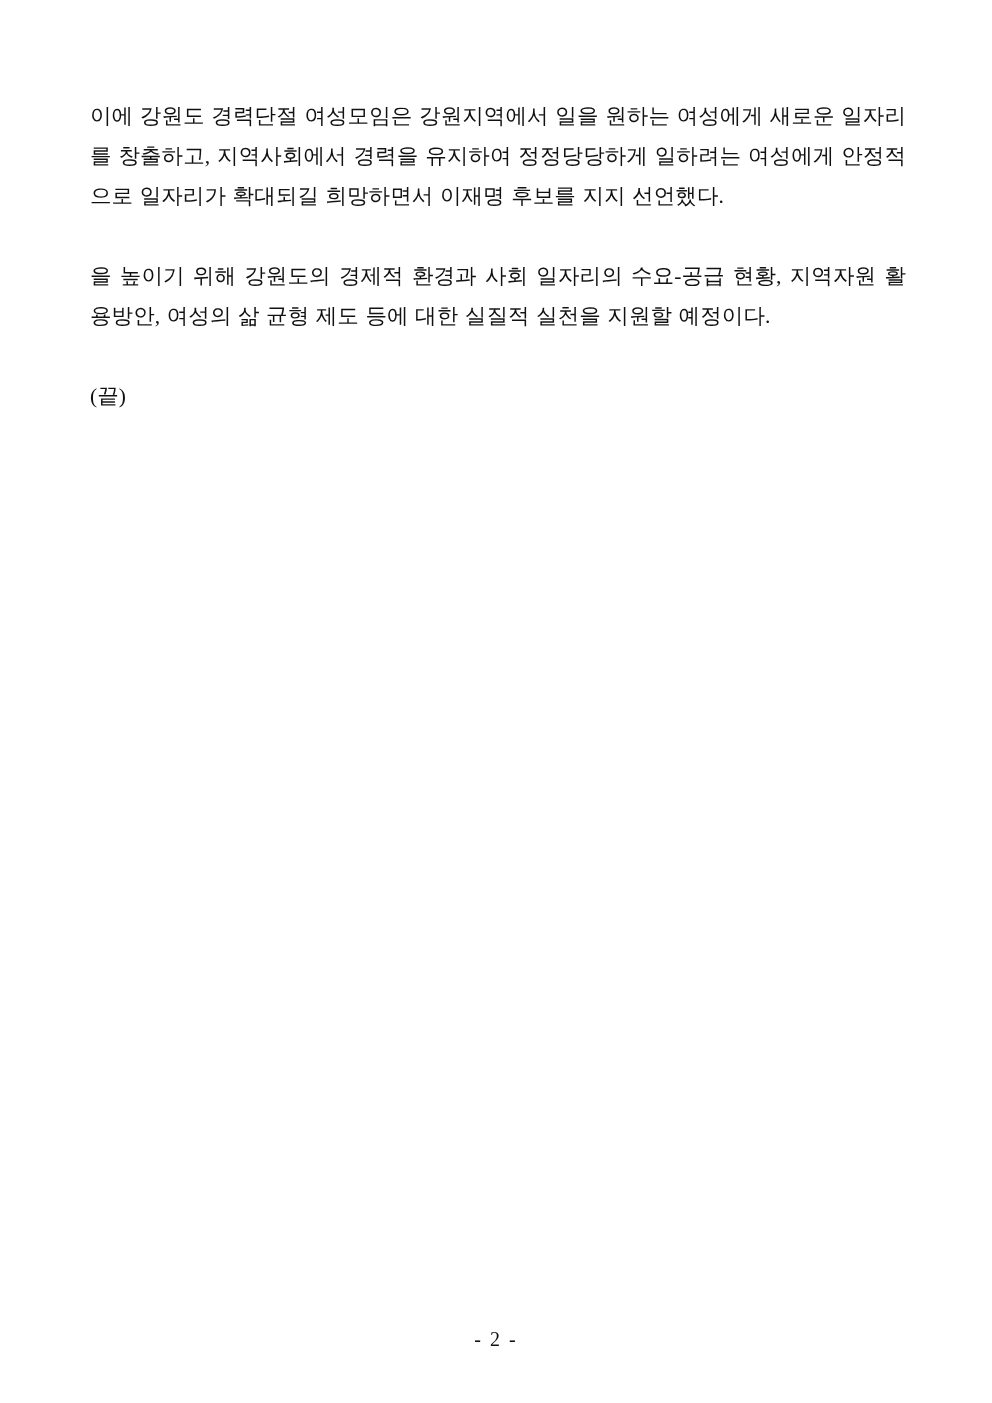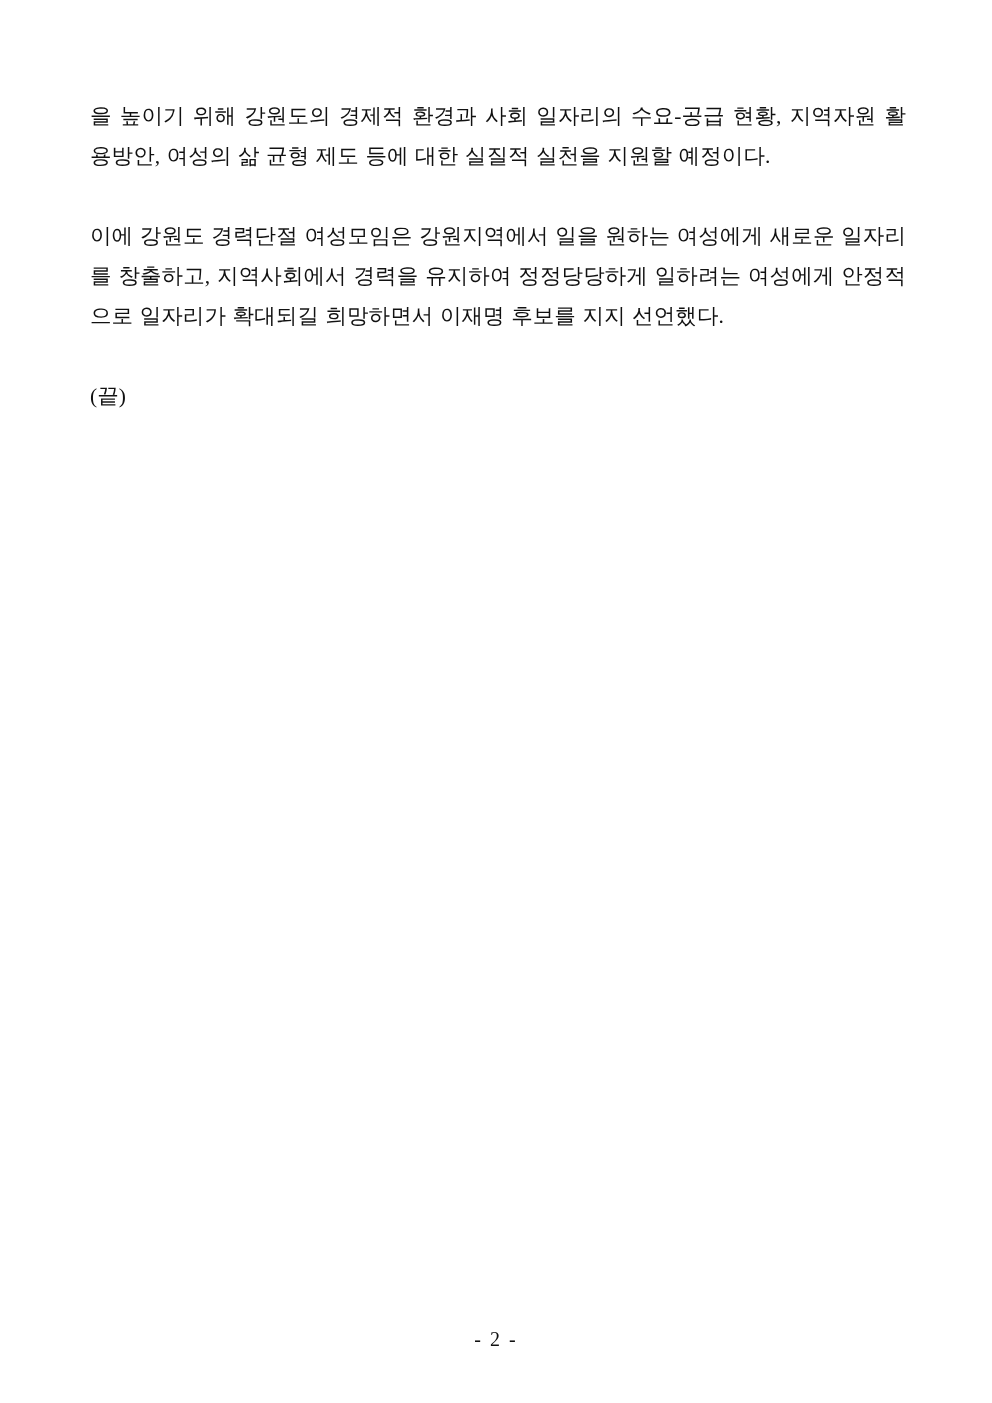--- a/index.html
+++ b/index.html
@@ -57,20 +57,20 @@
     line-height: 26px;
     letter-spacing: 2px;
     color: #111111;
   }
 </style>
 </head>
 <body>
 
 <div class="page">
   <div class="content">
+    <p class="para">이에 강원도 경력단절 여성모임은 강원지역에서 일을 원하는 여성에게 새로운 일자리를 창출하고, 지역사회에서 경력을 유지하여 정정당당하게 일하려는 여성에게 안정적으로 일자리가 확대되길 희망하면서 이재명 후보를 지지 선언했다.</p>
     <p class="para">을 높이기 위해 강원도의 경제적 환경과 사회 일자리의 수요-공급 현황, 지역자원 활용방안, 여성의 삶 균형 제도 등에 대한 실질적 실천을 지원할 예정이다.</p>
-    <p class="para">이에 강원도 경력단절 여성모임은 강원지역에서 일을 원하는 여성에게 새로운 일자리를 창출하고, 지역사회에서 경력을 유지하여 정정당당하게 일하려는 여성에게 안정적으로 일자리가 확대되길 희망하면서 이재명 후보를 지지 선언했다.</p>
     <p class="para para-last">(끝)</p>
   </div>
   <div class="footer">
     <span class="page-number">- 2 -</span>
   </div>
 </div>
 
 </body></html>

